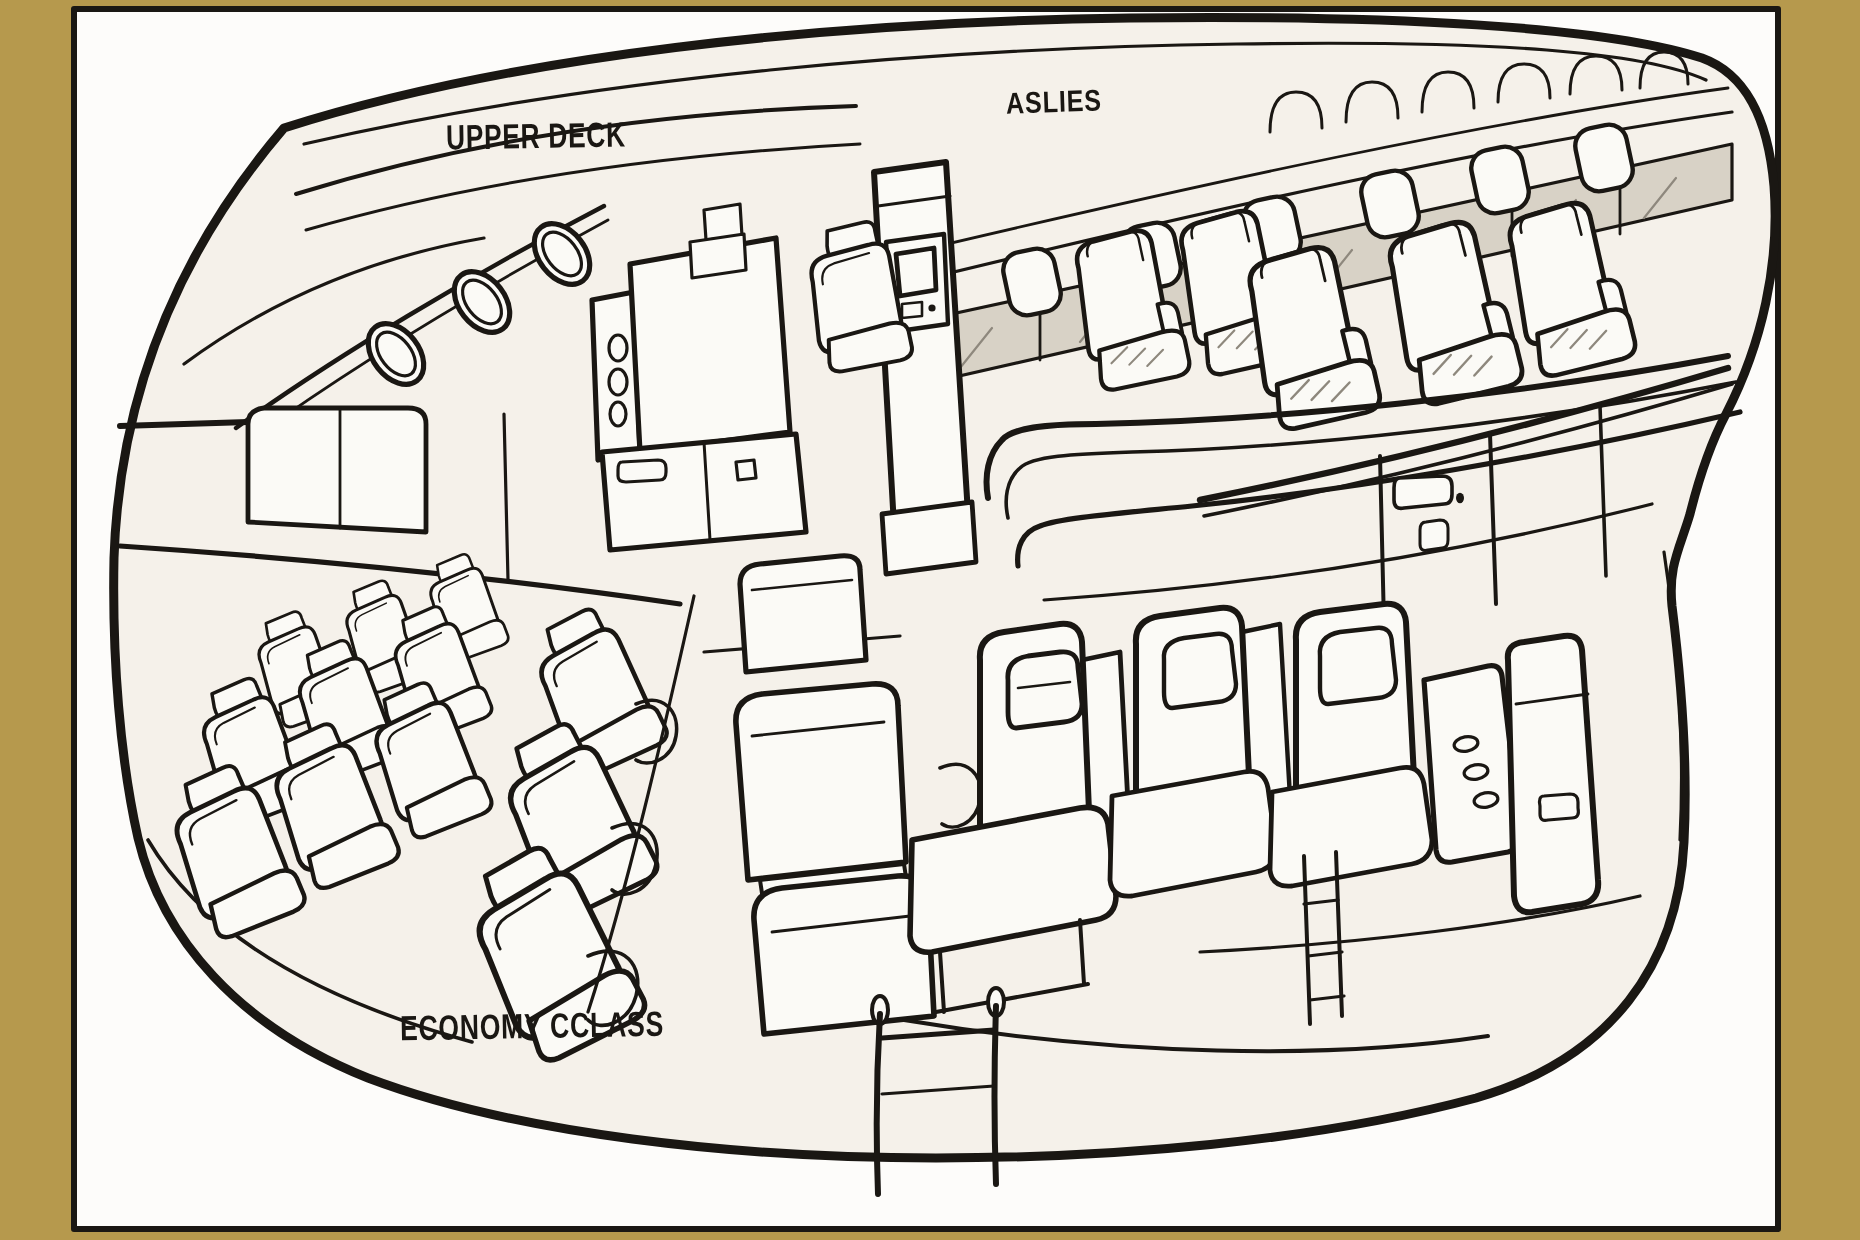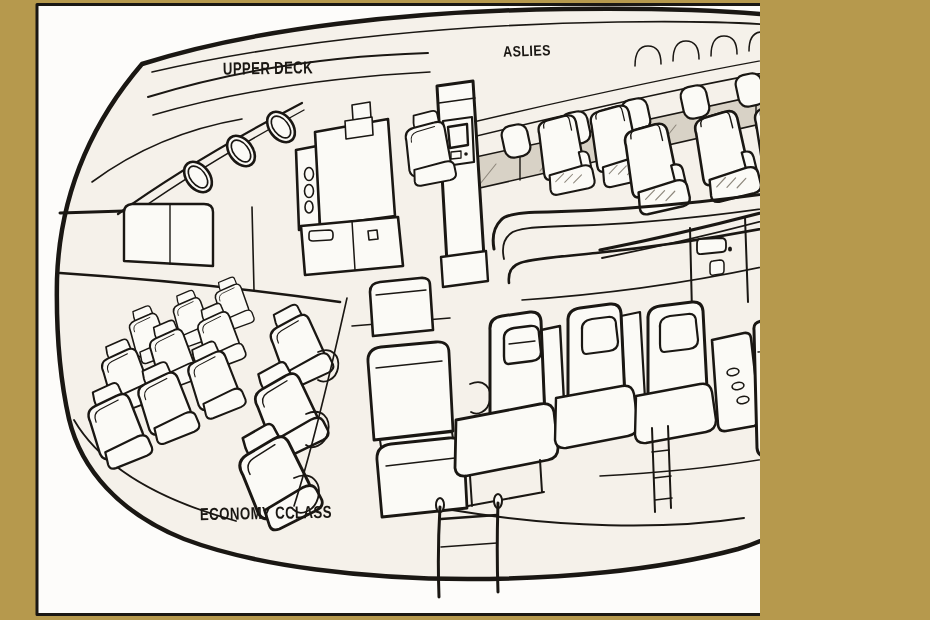--- a/index.html
+++ b/index.html
@@ -1,20 +1,20 @@
 <!DOCTYPE html>
 <html style="--border: #b6994d; --frame: #161310; --margin: #fdfcfa; --paper: #f5f1ea; --ink: #1a1713; --shade: #d8d2c6; --hatch: #8e887d; --seat: #fbfaf6;"><head>
 <meta charset="utf-8">
 <style>
   :root{
     --border:#b6994d; --frame:#161310; --margin:#fdfcfa; --paper:#f5f1ea;
     --ink:#1a1713; --shade:#d8d2c6; --hatch:#8e887d; --seat:#fbfaf6;
   }
   html,body{margin:0;padding:0;background:var(--border);}
-  .canvas{position:relative;width:760px;height:620px;overflow:hidden;background:var(--border);text-align:center;}
+  .canvas{position:relative;width:930px;height:620px;overflow:hidden;background:var(--border);text-align:center;}
   svg{display:block}
   .ink{stroke:var(--ink);fill:none;stroke-linecap:round;stroke-linejoin:round;}
   .fill-margin{fill:var(--margin);}
   .fill-paper{fill:var(--paper);}
   .fill-seat{fill:var(--seat);}
   .fill-shade{fill:var(--shade);}
   .fill-border{fill:var(--border);}
   .fill-ink{fill:var(--ink);stroke:none;}
   .hatch{stroke:var(--hatch);fill:none;stroke-linecap:round;}
   .label{fill:var(--ink);font-family:"Liberation Sans",sans-serif;font-weight:700;letter-spacing:.5px;}

